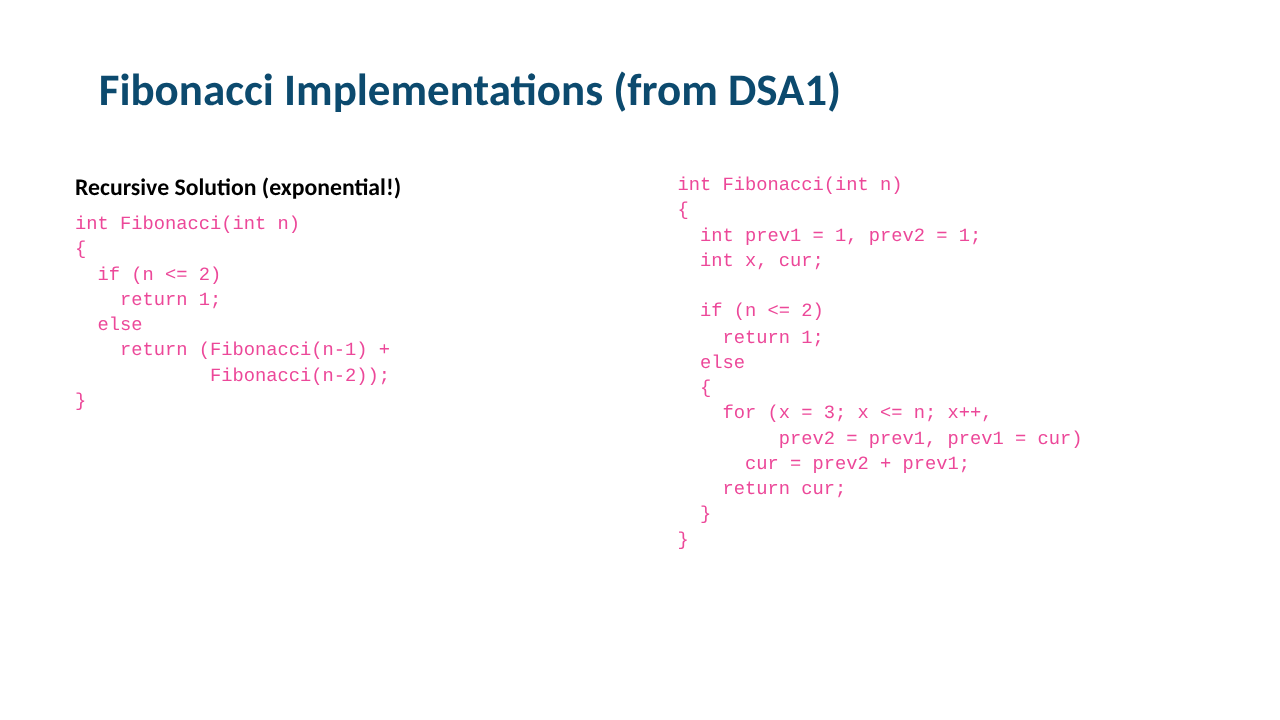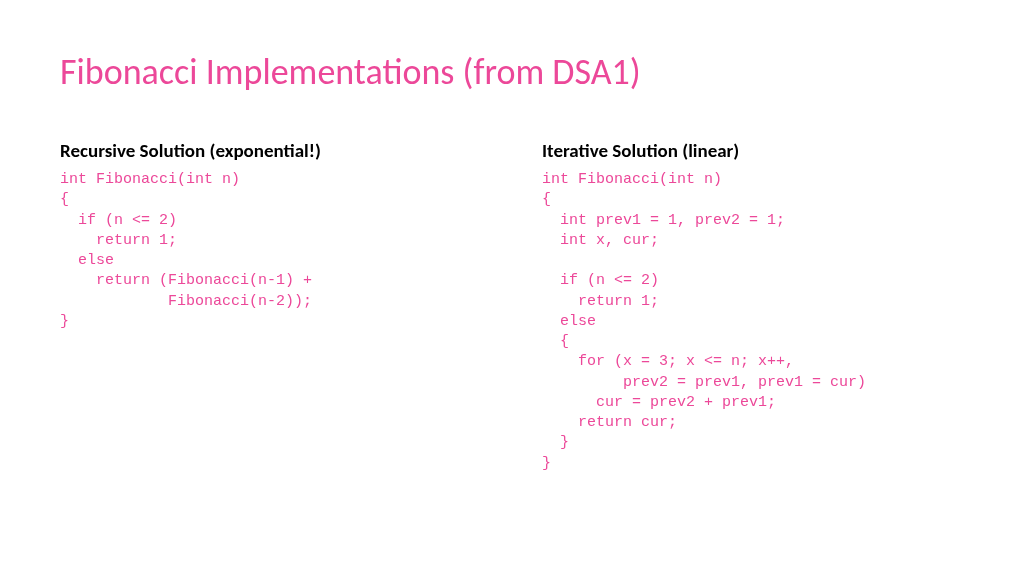--- a/index.html
+++ b/index.html
@@ -10,23 +10,24 @@
     body {
       width: 1024px;
       height: 576px;
       background: #ffffff;
       font-family: Calibri, 'Segoe UI', Arial, sans-serif;
       color: #000000;
       padding: 50px 60px 40px 60px;
     }
     .slide-title {
       font-size: 36px;
-      font-weight: 400;
+      font-weight: 700;
       margin-bottom: 45px;
-      color: #ec4899;
+      color: #0c4a6e;
+      margin-left: 19px;
     }
     .columns {
       display: flex;
       gap: 60px;
     }
     .column {
       flex: 1;
     }
     .column-heading {
       font-size: 19px;
@@ -53,21 +54,20 @@
     <div class="code-block">int Fibonacci(int n)
 {
   if (n &lt;= 2)
     return 1;
   else
     return (Fibonacci(n-1) +
             Fibonacci(n-2));
 }</div>
   </div>
   <div class="column">
-    <div class="column-heading">Iterative Solution (linear)</div>
     <div class="code-block">int Fibonacci(int n)
 {
   int prev1 = 1, prev2 = 1;
   int x, cur;
 
   if (n &lt;= 2)
     return 1;
   else
   {
     for (x = 3; x &lt;= n; x++,

